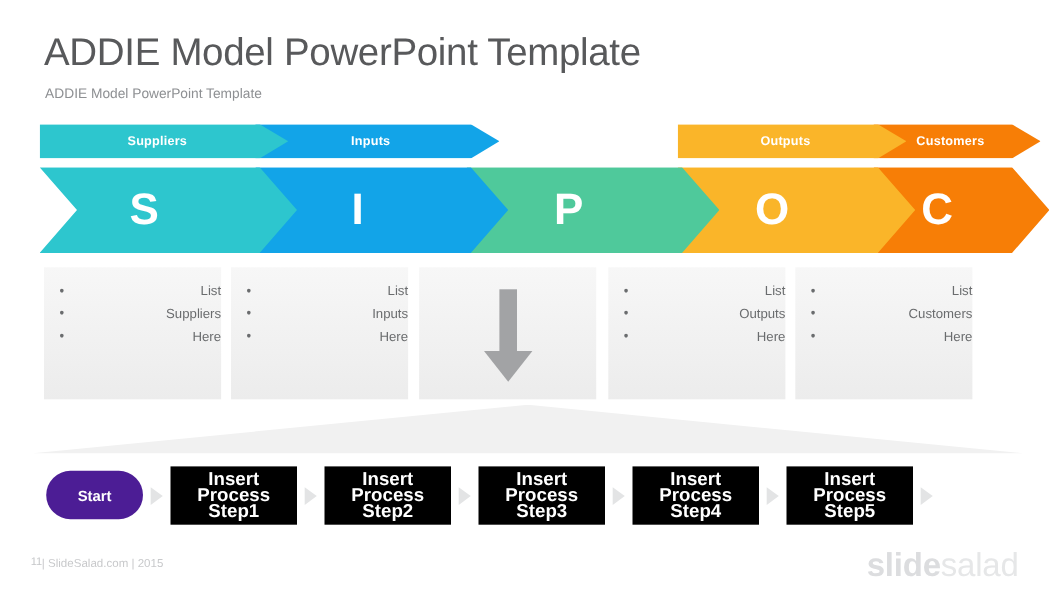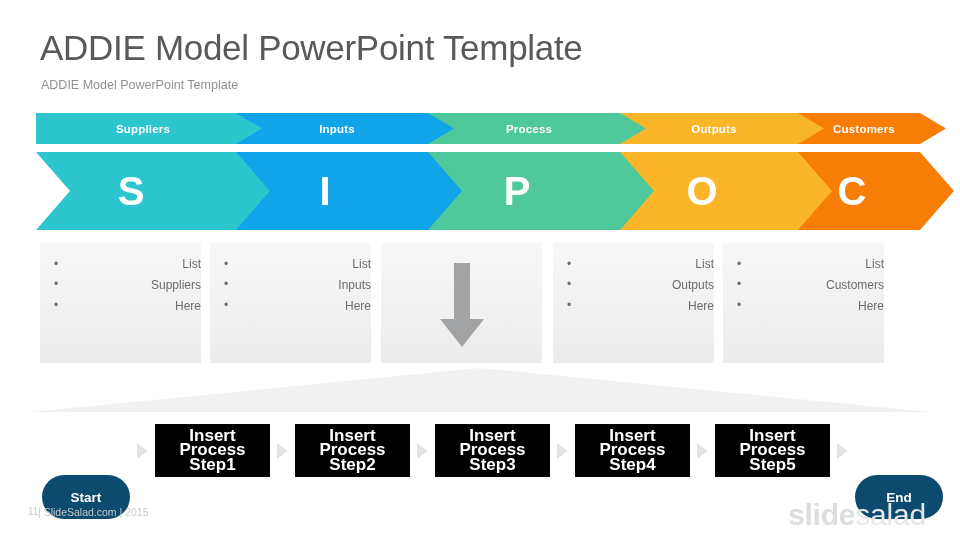--- a/index.html
+++ b/index.html
@@ -173,29 +173,28 @@
     left: 36px;
     top: 424px;
     width: 888px;
     height: 53px;
   }
   .pill {
     position: absolute;
     top: 4px;
     width: 88px;
     height: 44px;
-    background: #0c4a6e;
+    background: #4c1d95;
     border-radius: 22px;
     display: flex;
     align-items: center;
     justify-content: center;
     color: #ffffff;
     font-size: 13.5px;
     font-weight: bold;
-    margin-top: 47px;
   }
   .step-box {
     position: absolute;
     top: 0;
     width: 115px;
     height: 53px;
     background: #000000;
     display: flex;
     align-items: center;
     justify-content: center;
@@ -251,23 +250,20 @@
 <div id="slide-title">ADDIE Model PowerPoint Template</div>
 <div id="slide-subtitle">ADDIE Model PowerPoint Template</div>
 
 <div id="banner-row">
   <div class="banner-arrow" style="left: 0px; width: 226px; background: rgb(45, 198, 206); z-index: 10; clip-path: polygon(0px 0px, calc(100% - 26px) 0px, 100% 50%, calc(100% - 26px) 100%, 0px 100%);">
     <span class="banner-label">Suppliers</span>
   </div>
   <div class="banner-arrow" style="left: 196px; width: 222px; background: rgb(18, 164, 232); z-index: 9; clip-path: polygon(0px 0px, calc(100% - 26px) 0px, 100% 50%, calc(100% - 26px) 100%, 0px 100%);">
     <span class="banner-label">Inputs</span>
   </div>
-  <div class="banner-arrow" style="left: 388px; width: 222px; background: rgb(79, 201, 155); z-index: 8; clip-path: polygon(0px 0px, calc(100% - 26px) 0px, 100% 50%, calc(100% - 26px) 100%, 0px 100%);">
-    <span class="banner-label">Process</span>
-  </div>
   <div class="banner-arrow" style="left: 580px; width: 208px; background: rgb(250, 181, 41); z-index: 7; clip-path: polygon(0px 0px, calc(100% - 26px) 0px, 100% 50%, calc(100% - 26px) 100%, 0px 100%);">
     <span class="banner-label">Outputs</span>
   </div>
   <div class="banner-arrow" style="left: 758px; width: 152px; background: rgb(247, 126, 6); z-index: 6; clip-path: polygon(0px 0px, calc(100% - 26px) 0px, 100% 50%, calc(100% - 26px) 100%, 0px 100%);">
     <span class="banner-label">Customers</span>
   </div>
 </div>
 
 <div id="chevron-row">
   <div class="chevron" style="left: 0px; width: 234px; background: rgb(45, 198, 206); z-index: 10; clip-path: polygon(0px 0px, calc(100% - 34px) 0px, 100% 50%, calc(100% - 34px) 100%, 0px 100%, 34px 50%);">
@@ -350,20 +346,19 @@
   <div class="step-box" id="step-4" style="left: 539px;">
     <span><span>Insert Process</span><br><span>Step4</span></span>
   </div>
 
   <div class="step-sep" style="left: 661px;"></div>
   <div class="step-box" id="step-5" style="left: 679px;">
     <span><span>Insert Process</span><br><span>Step5</span></span>
   </div>
 
   <div class="step-sep" style="left: 801px;"></div>
-  <div class="pill" id="step-end" style="left: 819px;">End</div>
 </div>
 
 <div id="footer-page">11</div>
 <div id="footer-credit">| SlideSalad.com | 2015</div>
 <div id="footer-logo">
   <span class="logo-strong">slide</span><span class="logo-light">salad</span>
 </div>
 
 </body></html>

